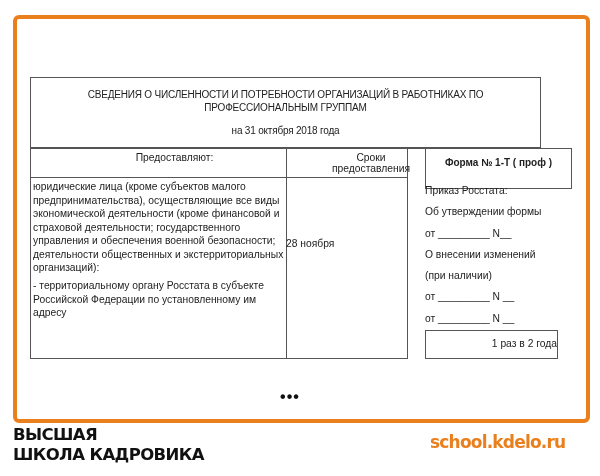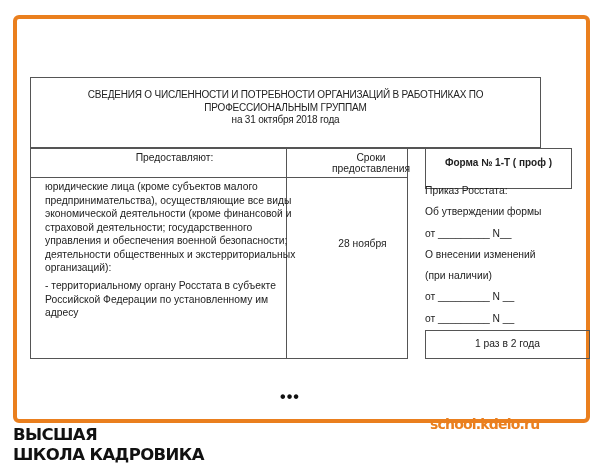--- a/index.html
+++ b/index.html
@@ -10,39 +10,39 @@
   .frame {
     position:absolute; left:13px; top:15px; width:569px; height:400px;
     border:4px solid #ea7f1e; border-radius:6px; background:#fff;
   }
   .abs { position:absolute; box-sizing:border-box; }
   .title-box {
     left:30px; top:77px; width:511px; height:71px;
     border:1px solid #555; text-align:center; font-size:10px; line-height:12.5px;
     padding-top:11px; letter-spacing:-0.2px;
   }
-  .title-box .date { display:block; }
-  .t { font-size:10.3px; color:#222; line-height:15.6px;margin-left:12px; }
+  .title-box .date { margin-top:11px; display:block; }
+  .t { font-size:10.3px; color:#222; line-height:15.6px; }
   .main-table { left:30px; top:148px; width:378px; height:211px; border:1px solid #555; }
   .hdr-line { left:30px; top:177px; width:378px; height:0; border-top:1px solid #555; }
   .vdiv { left:286px; top:148px; width:0; height:211px; border-left:1px solid #555; }
   .top-ext { left:407px; top:148px; width:165px; height:0; border-top:1px solid #555; }
   .col-head { text-align:center; font-size:10.3px;padding-left:33px; }
   .form-box {
     left:425px; top:148px; width:147px; height:41px; border:1px solid #555;
     font-weight:bold; font-size:10px; text-align:center; line-height:28px;
   }
   .right-col { left:425px; top:180px; width:147px; text-align:left; font-size:10.3px; line-height:21.3px; }
   .period-box {
-    left:425px; top:330px; width:165px; height:29px; border:1px solid #555;
-    text-align:center; font-size:10.3px; line-height:26px;
+    left:425px; top:330px; width:133px; height:29px; border:1px solid #555;
+    text-align:right; font-size:10.3px; line-height:26px;
   }
   .dots { left:270px; top:392px; width:40px; text-align:center; font-size:16px; font-weight:bold; letter-spacing:1px; line-height:10px; color:#111; }
   .brand { left:13px; top:425px; font-family:"DejaVu Sans", sans-serif; font-weight:bold; font-size:16.5px; line-height:20px; color:#111; letter-spacing:-0.6px; }
-  .site { left:430px; top:416px; font-family:"DejaVu Sans", sans-serif; font-weight:bold; font-size:14px; color:#ea7f1e; letter-spacing:-0.8px; }
+  .site { left:430px; top:432px; font-family:"DejaVu Sans", sans-serif; font-weight:bold; font-size:17px; color:#ea7f1e; letter-spacing:-0.8px; }
 </style>
 </head>
 <body>
 
 <div class="frame"></div>
 
 <div class="abs title-box">
   <span>СВЕДЕНИЯ О ЧИСЛЕННОСТИ И ПОТРЕБНОСТИ ОРГАНИЗАЦИЙ В РАБОТНИКАХ ПО</span><br>
   <span>ПРОФЕССИОНАЛЬНЫМ ГРУППАМ</span>
   <span class="date">на 31 октября 2018 года</span>
@@ -51,21 +51,21 @@
 <div class="abs main-table"></div>
 <div class="abs hdr-line"></div>
 <div class="abs vdiv"></div>
 <div class="abs top-ext"></div>
 
 <div class="abs col-head" style="left:30px; top:152px; width:256px;">Предоставляют:</div>
 <div class="abs col-head" style="left:286px; top:152px; width:121px;margin-left:8px;">Сроки предоставления</div>
 
 <div class="abs t" style="left:33px; top:180px; width:252px; line-height:13.5px;">юридические лица (кроме субъектов малого предпринимательства), осуществляющие все виды экономической деятельности (кроме финансовой и страховой деятельности; государственного управления и обеспечения военной безопасности; деятельности общественных и экстерриториальных организаций):</div>
 <div class="abs t" style="left:33px; top:279px; width:252px; line-height:13.5px;">- территориальному органу Росстата в субъекте Российской Федерации по установленному им адресу</div>
-<div class="abs t" style="left:276px; top:236px; width:121px; text-align:center;padding-left:28px;">28 ноября</div>
+<div class="abs t" style="left:286px; top:236px; width:121px; text-align:left;">28 ноября</div>
 
 <div class="abs form-box">
   <span>Форма № 1-Т ( проф )</span>
 </div>
 
 <div class="abs right-col">
   <div>Приказ Росстата:</div>
   <div>Об утверждении формы</div>
   <div>от _________ N__</div>
   <div>О внесении изменений</div>

